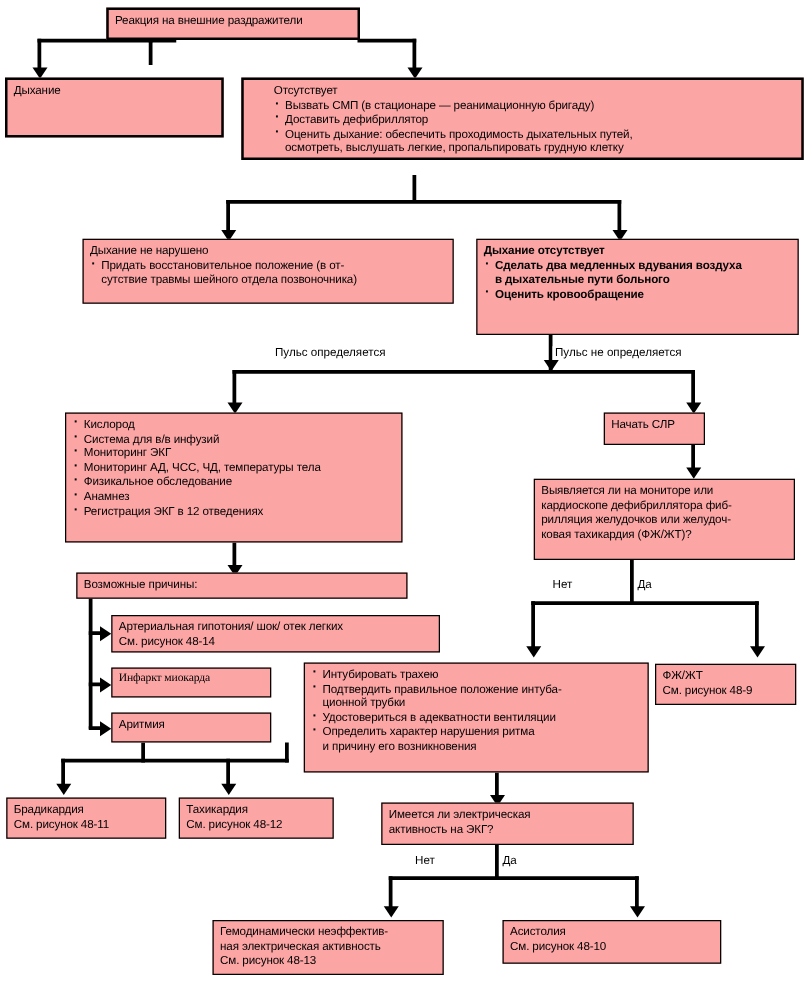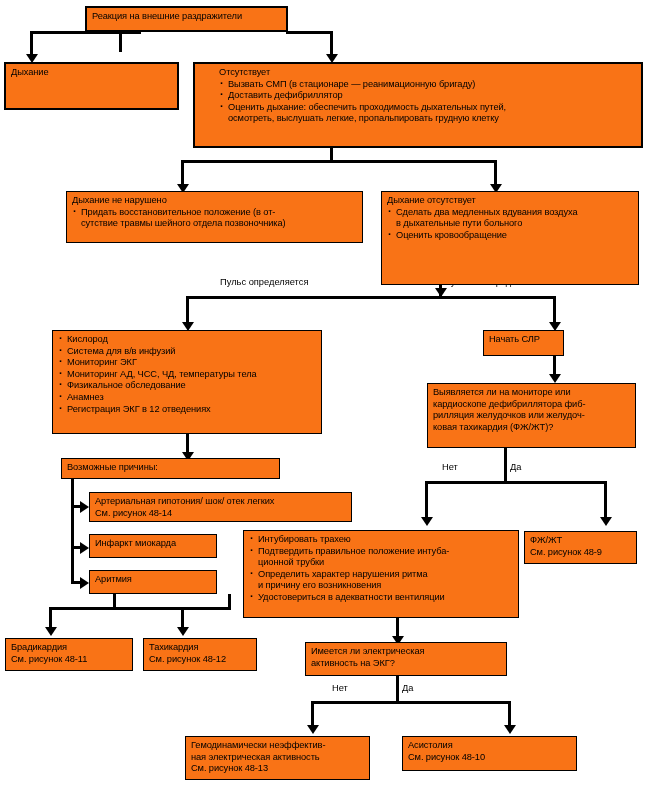--- a/index.html
+++ b/index.html
@@ -13,21 +13,21 @@
     height: 786px;
     background: #ffffff;
     font-family: "Liberation Sans", sans-serif;
     color: #000000;
     overflow: hidden;
   }
   .box {
     position: absolute;
     box-sizing: border-box;
     border: 1.5px solid #000;
-    background: #f97316;
+    background: #fca5a5;
     font-size: 9.3px;
     line-height: 11.6px;
     padding: 3px 5px 3px 5px;
     letter-spacing: -0.1px;
     z-index: 5;
   }
   .box.thick { border-width: 2px; }
   .title-line {
     white-space: nowrap;
   }
@@ -173,21 +173,21 @@
   <div class="edge-label" style="left:400px; top:683px;">Да</div>
 
   <div class="box thick" style="left:85px; top:6px; width:203px; height:26px;">
     <span class="title-line">Реакция на внешние раздражители</span>
   </div>
 
   <div class="box thick" style="left:4px; top:62px; width:175px; height:48px;">
     <span class="title-line">Дыхание</span>
   </div>
 
-  <div class="box thick" style="left:193px; top:62px; width:450px; height:86px;padding-left:24px;">
+  <div class="box thick" style="left:193px; top:62px; width:450px; height:66px;padding-left:24px;">
     <span class="title-line">Отсутствует</span>
     <ul class="bullets">
       <li>Вызвать СМП (в стационаре — реанимационную бригаду)</li>
       <li>Доставить дефибриллятор</li>
       <li>
         <span>Оценить дыхание: обеспечить проходимость дыхательных путей,</span>
         <span class="cont">осмотреть, выслушать легкие, пропальпировать грудную клетку</span>
       </li>
     </ul>
   </div>
@@ -195,21 +195,21 @@
   <div class="box" style="left:66px; top:191px; width:297px; height:52px;">
     <span class="title-line">Дыхание не нарушено</span>
     <ul class="bullets">
       <li>
         <span>Придать восстановительное положение (в от-</span>
         <span class="cont">сутствие травмы шейного отдела позвоночника)</span>
       </li>
     </ul>
   </div>
 
-  <div class="box" style="left:381px; top:191px; width:258px; height:94px;">
+  <div class="box" style="left:381px; top:191px; width:258px; height:77px;font-weight:bold;">
     <span class="title-line">Дыхание отсутствует</span>
     <ul class="bullets">
       <li>
         <span>Сделать два медленных вдувания воздуха</span>
         <span class="cont">в дыхательные пути больного</span>
       </li>
       <li>Оценить кровообращение</li>
     </ul>
   </div>
 
@@ -218,43 +218,43 @@
       <li>Кислород</li>
       <li>Система для в/в инфузий</li>
       <li>Мониторинг ЭКГ</li>
       <li>Мониторинг АД, ЧСС, ЧД, температуры тела</li>
       <li>Физикальное обследование</li>
       <li>Анамнез</li>
       <li>Регистрация ЭКГ в 12 отведениях</li>
     </ul>
   </div>
 
-  <div class="box" style="left:61px; top:458px; width:219px; height:21px;">
+  <div class="box" style="left:61px; top:458px; width:265px; height:21px;">
     <span class="title-line">Возможные причины:</span>
   </div>
 
   <div class="box" style="left:89px; top:492px; width:263px; height:30px;">
     <span class="plain-line">Артериальная гипотония/ шок/ отек легких</span>
     <span class="plain-line">См. рисунок 48-14</span>
   </div>
 
-  <div class="box" style="left:89px; top:534px; width:128px; height:24px;">
+  <div class="box" style="left:89px; top:534px; width:128px; height:24px;font-family:Liberation Serif, serif;">
     <span class="plain-line">Инфаркт миокарда</span>
   </div>
 
   <div class="box" style="left:89px; top:570px; width:128px; height:24px;">
     <span class="plain-line">Аритмия</span>
   </div>
 
   <div class="box" style="left:5px; top:638px; width:128px; height:33px;">
     <span class="plain-line">Брадикардия</span>
     <span class="plain-line">См. рисунок 48-11</span>
   </div>
 
-  <div class="box" style="left:143px; top:638px; width:114px; height:33px;">
+  <div class="box" style="left:143px; top:638px; width:124px; height:33px;">
     <span class="plain-line">Тахикардия</span>
     <span class="plain-line">См. рисунок 48-12</span>
   </div>
 
   <div class="box" style="left:483px; top:330px; width:81px; height:26px;">
     <span class="title-line">Начать СЛР</span>
   </div>
 
   <div class="box" style="left:427px; top:383px; width:209px; height:65px;">
     <span class="plain-line">Выявляется ли на мониторе или</span>
@@ -268,34 +268,34 @@
     <span class="plain-line">См. рисунок 48-9</span>
   </div>
 
   <div class="box" style="left:243px; top:530px; width:276px; height:88px;">
     <ul class="bullets">
       <li>Интубировать трахею</li>
       <li>
         <span>Подтвердить правильное положение интуба-</span>
         <span class="cont">ционной трубки</span>
       </li>
+      <li>Удостовериться в адекватности вентиляции</li>
       <li>
         <span>Определить характер нарушения ритма</span>
         <span class="cont">и причину его возникновения</span>
       </li>
-      <li>Удостовериться в адекватности вентиляции</li>
     </ul>
   </div>
 
   <div class="box" style="left:305px; top:642px; width:202px; height:34px;">
     <span class="plain-line">Имеется ли электрическая</span>
     <span class="plain-line">активность на ЭКГ?</span>
   </div>
 
-  <div class="box" style="left:185px; top:736px; width:185px; height:44px;">
+  <div class="box" style="left:170px; top:736px; width:185px; height:44px;">
     <span class="plain-line">Гемодинамически неэффектив-</span>
     <span class="plain-line">ная электрическая активность</span>
     <span class="plain-line">См. рисунок 48-13</span>
   </div>
 
   <div class="box" style="left:402px; top:736px; width:175px; height:35px;">
     <span class="plain-line">Асистолия</span>
     <span class="plain-line">См. рисунок 48-10</span>
   </div>
 

